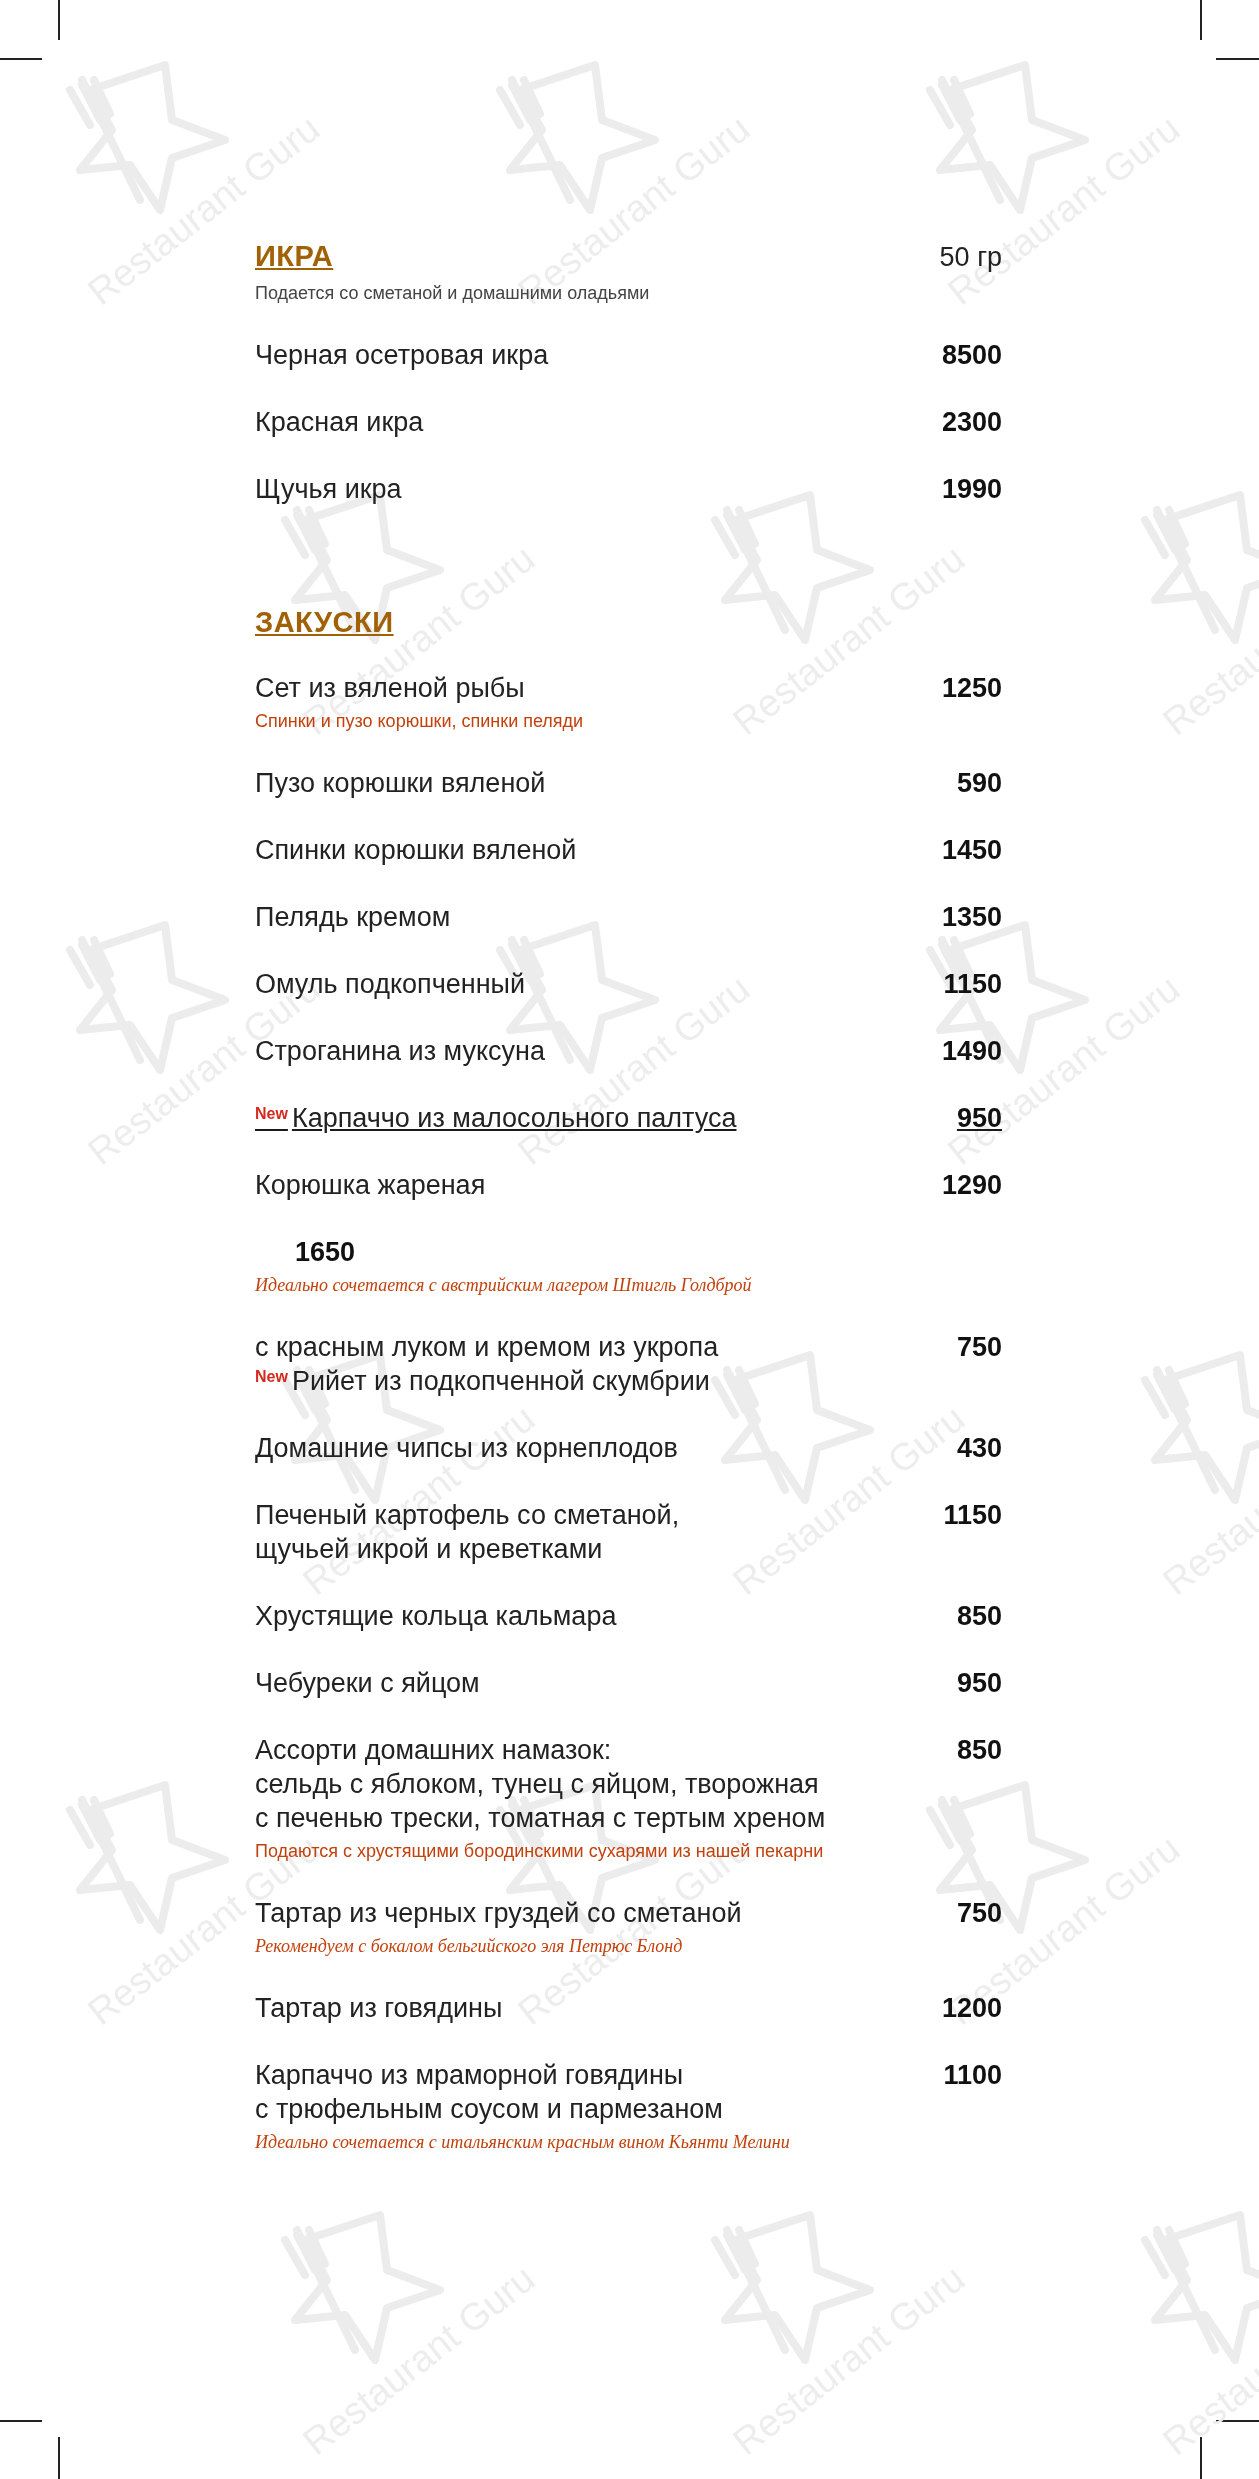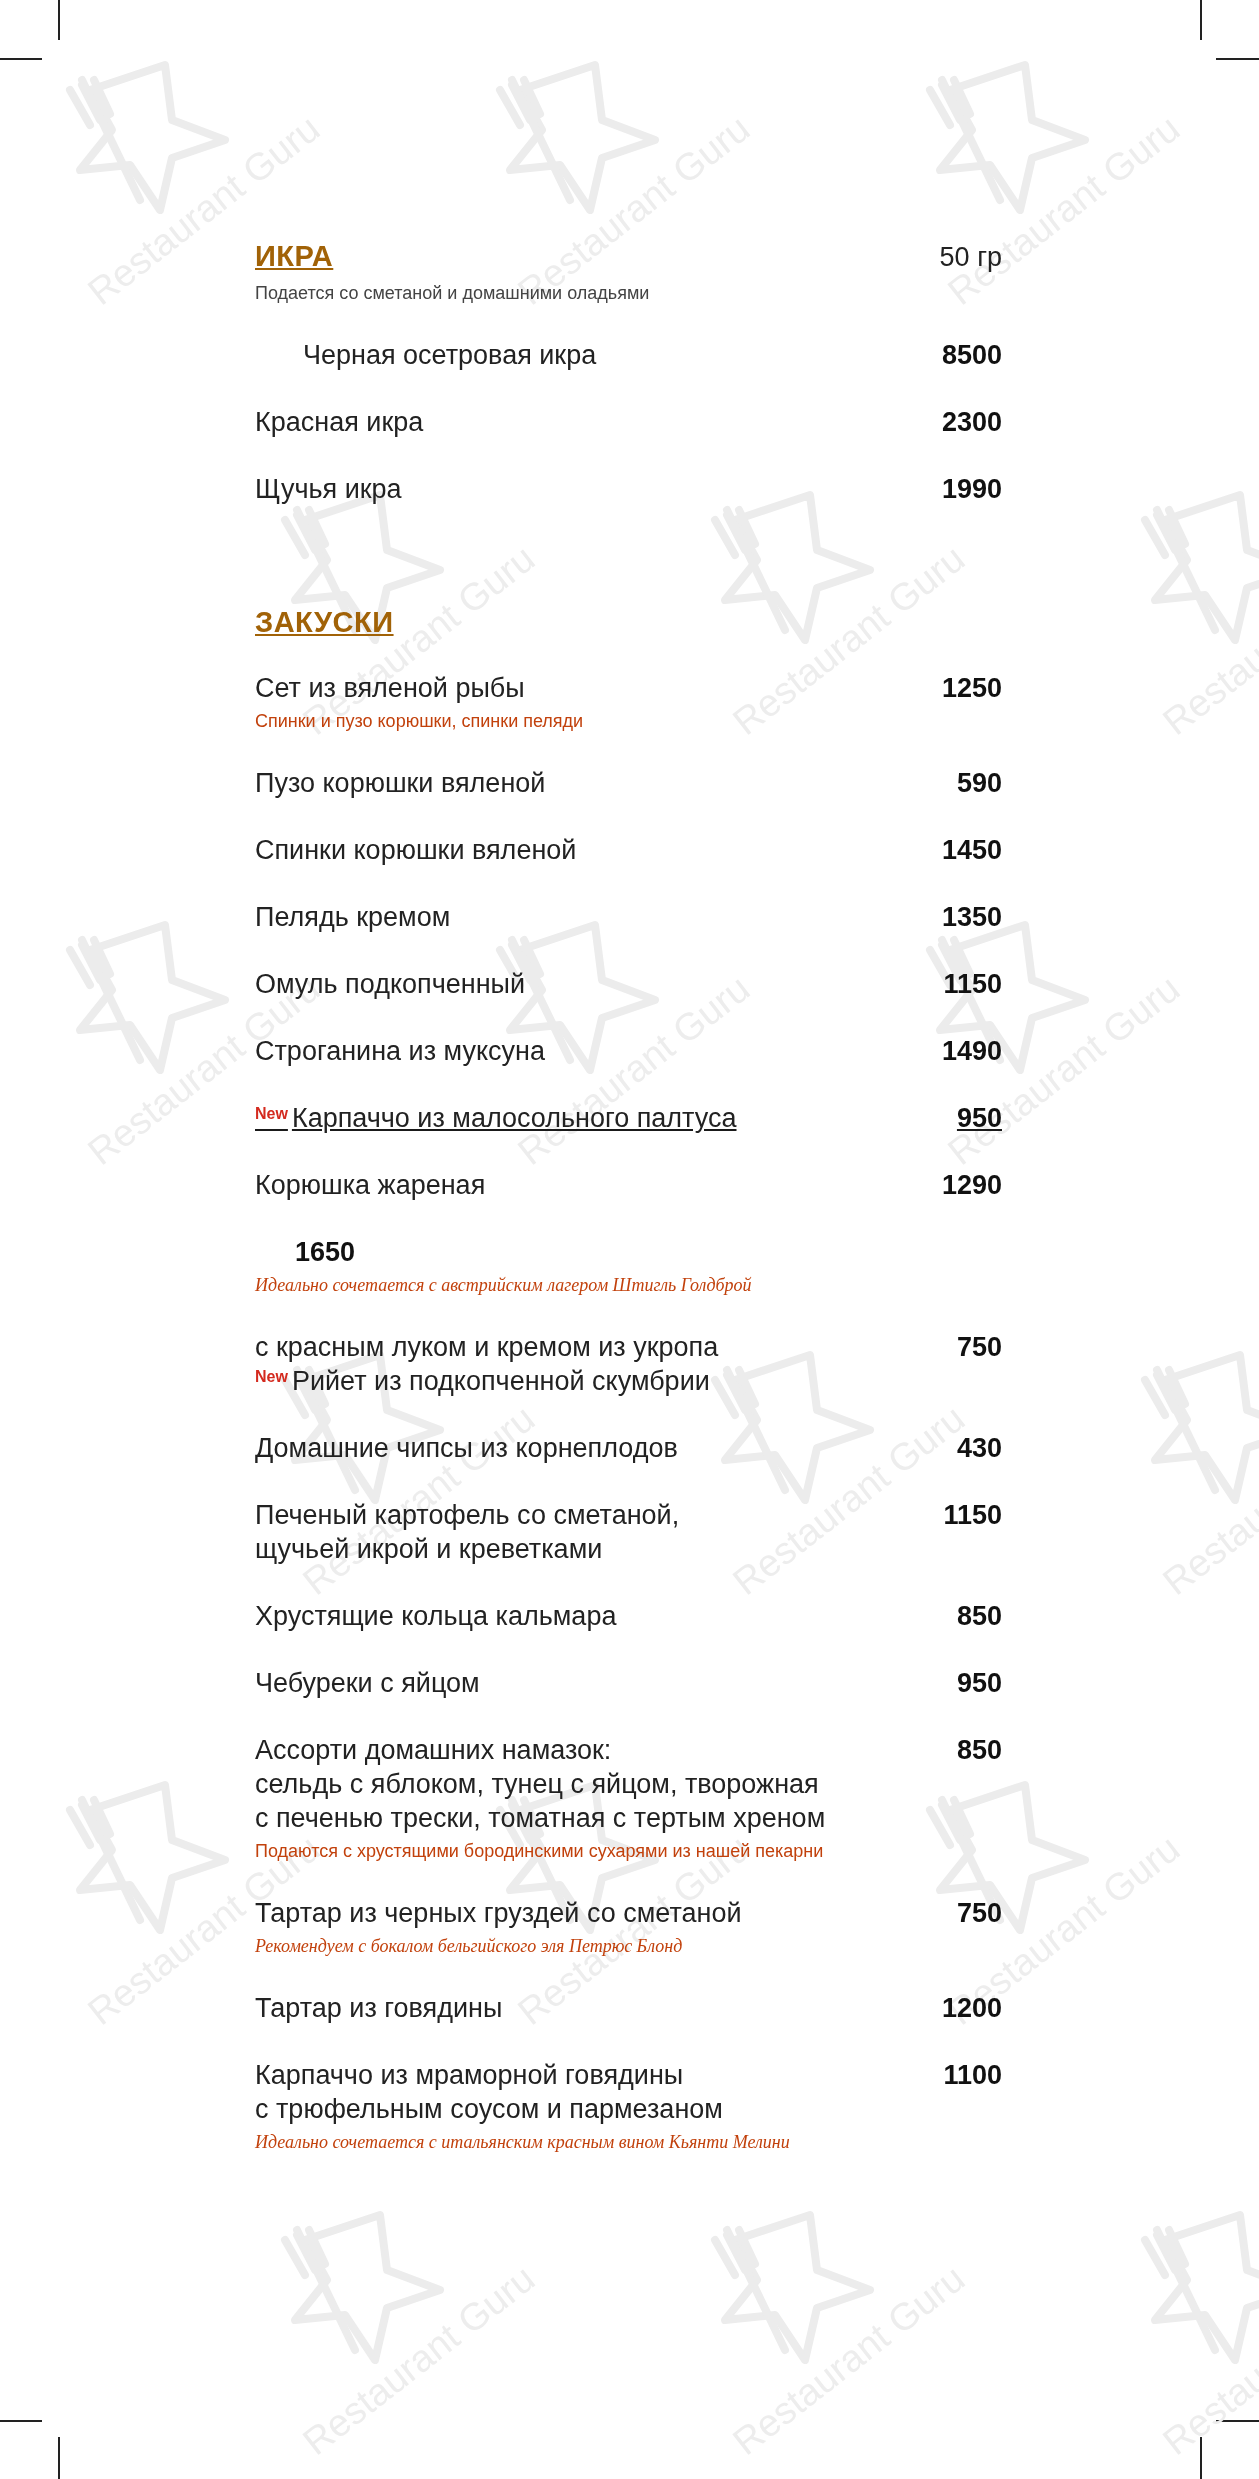--- a/index.html
+++ b/index.html
@@ -118,21 +118,21 @@
         </svg></span><span class="wm-text" style="left: 40px; top: 250px;">Restaurant Guru</span></div>
   </div>
 
 <div class="menu" id="menu">
     <div class="section">
       <div class="section-head">
         <span class="section-title">ИКРА</span>
         <span class="section-unit">50 гр</span>
       </div>
       <div class="section-note">Подается со сметаной и домашними оладьями</div>
-      <div class="item-wrap" style="margin-top: 34px; margin-left: 48px;">
+      <div class="item-wrap" style="margin-top: 34px;">
         <div class="item">
           <div class="item-name"><span>Черная осетровая икра</span></div>
           <div class="item-price">8500</div>
         </div>
       </div>
       <div class="item-wrap" style="margin-top: 33px;">
         <div class="item">
           <div class="item-name"><span>Красная икра</span></div>
           <div class="item-price">2300</div>
         </div>

